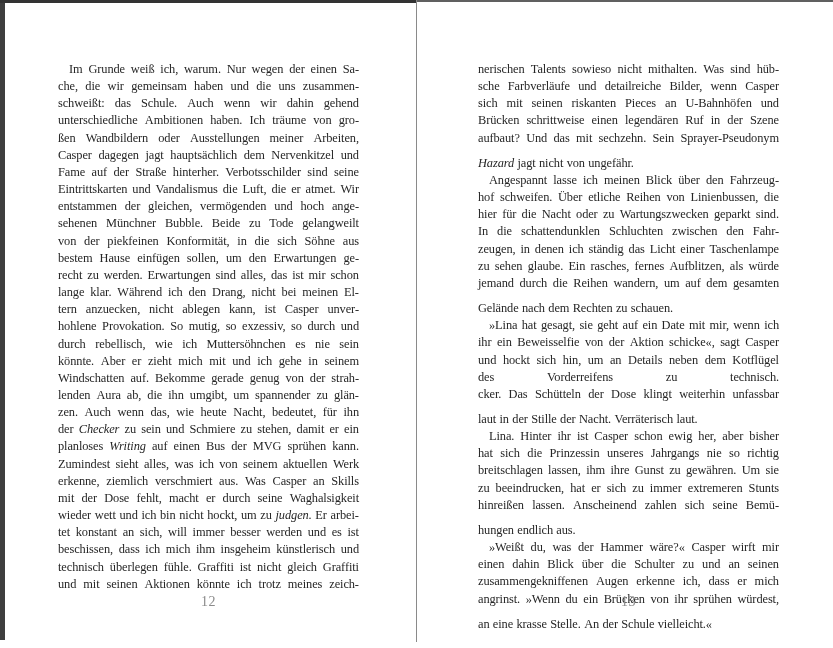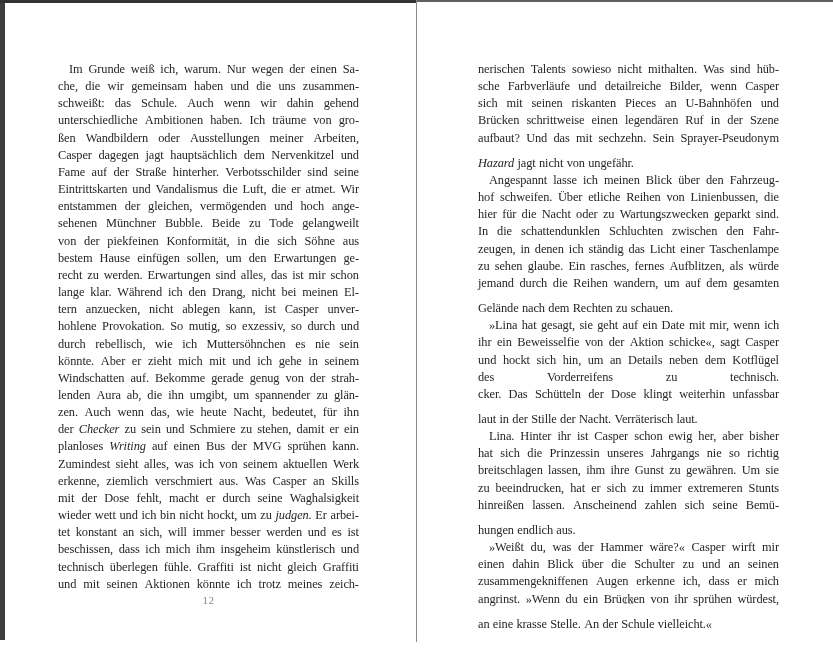--- a/index.html
+++ b/index.html
@@ -60,21 +60,21 @@
     overflow: visible;
     white-space: nowrap;
   }
   .line.end { justify-content: flex-start; gap: 0.27em; margin-top: 8px; }
   .line.ind > :first-child { margin-left: 11px; }
   .line em { font-style: italic; font-family: "Liberation Serif", serif; }
 
   .page-number {
     position: absolute; top: 594px; left: 0; width: 301px;
     text-align: center;
-    font-size: 11px;
+    font-size: 14px;
     letter-spacing: 0.5px;
     color: var(--page-number);
   }
 </style>
 </head>
 <body>
 
 <div class="spread">
   <div class="edge-bar"></div>
   <div class="top-rule-left"></div>

